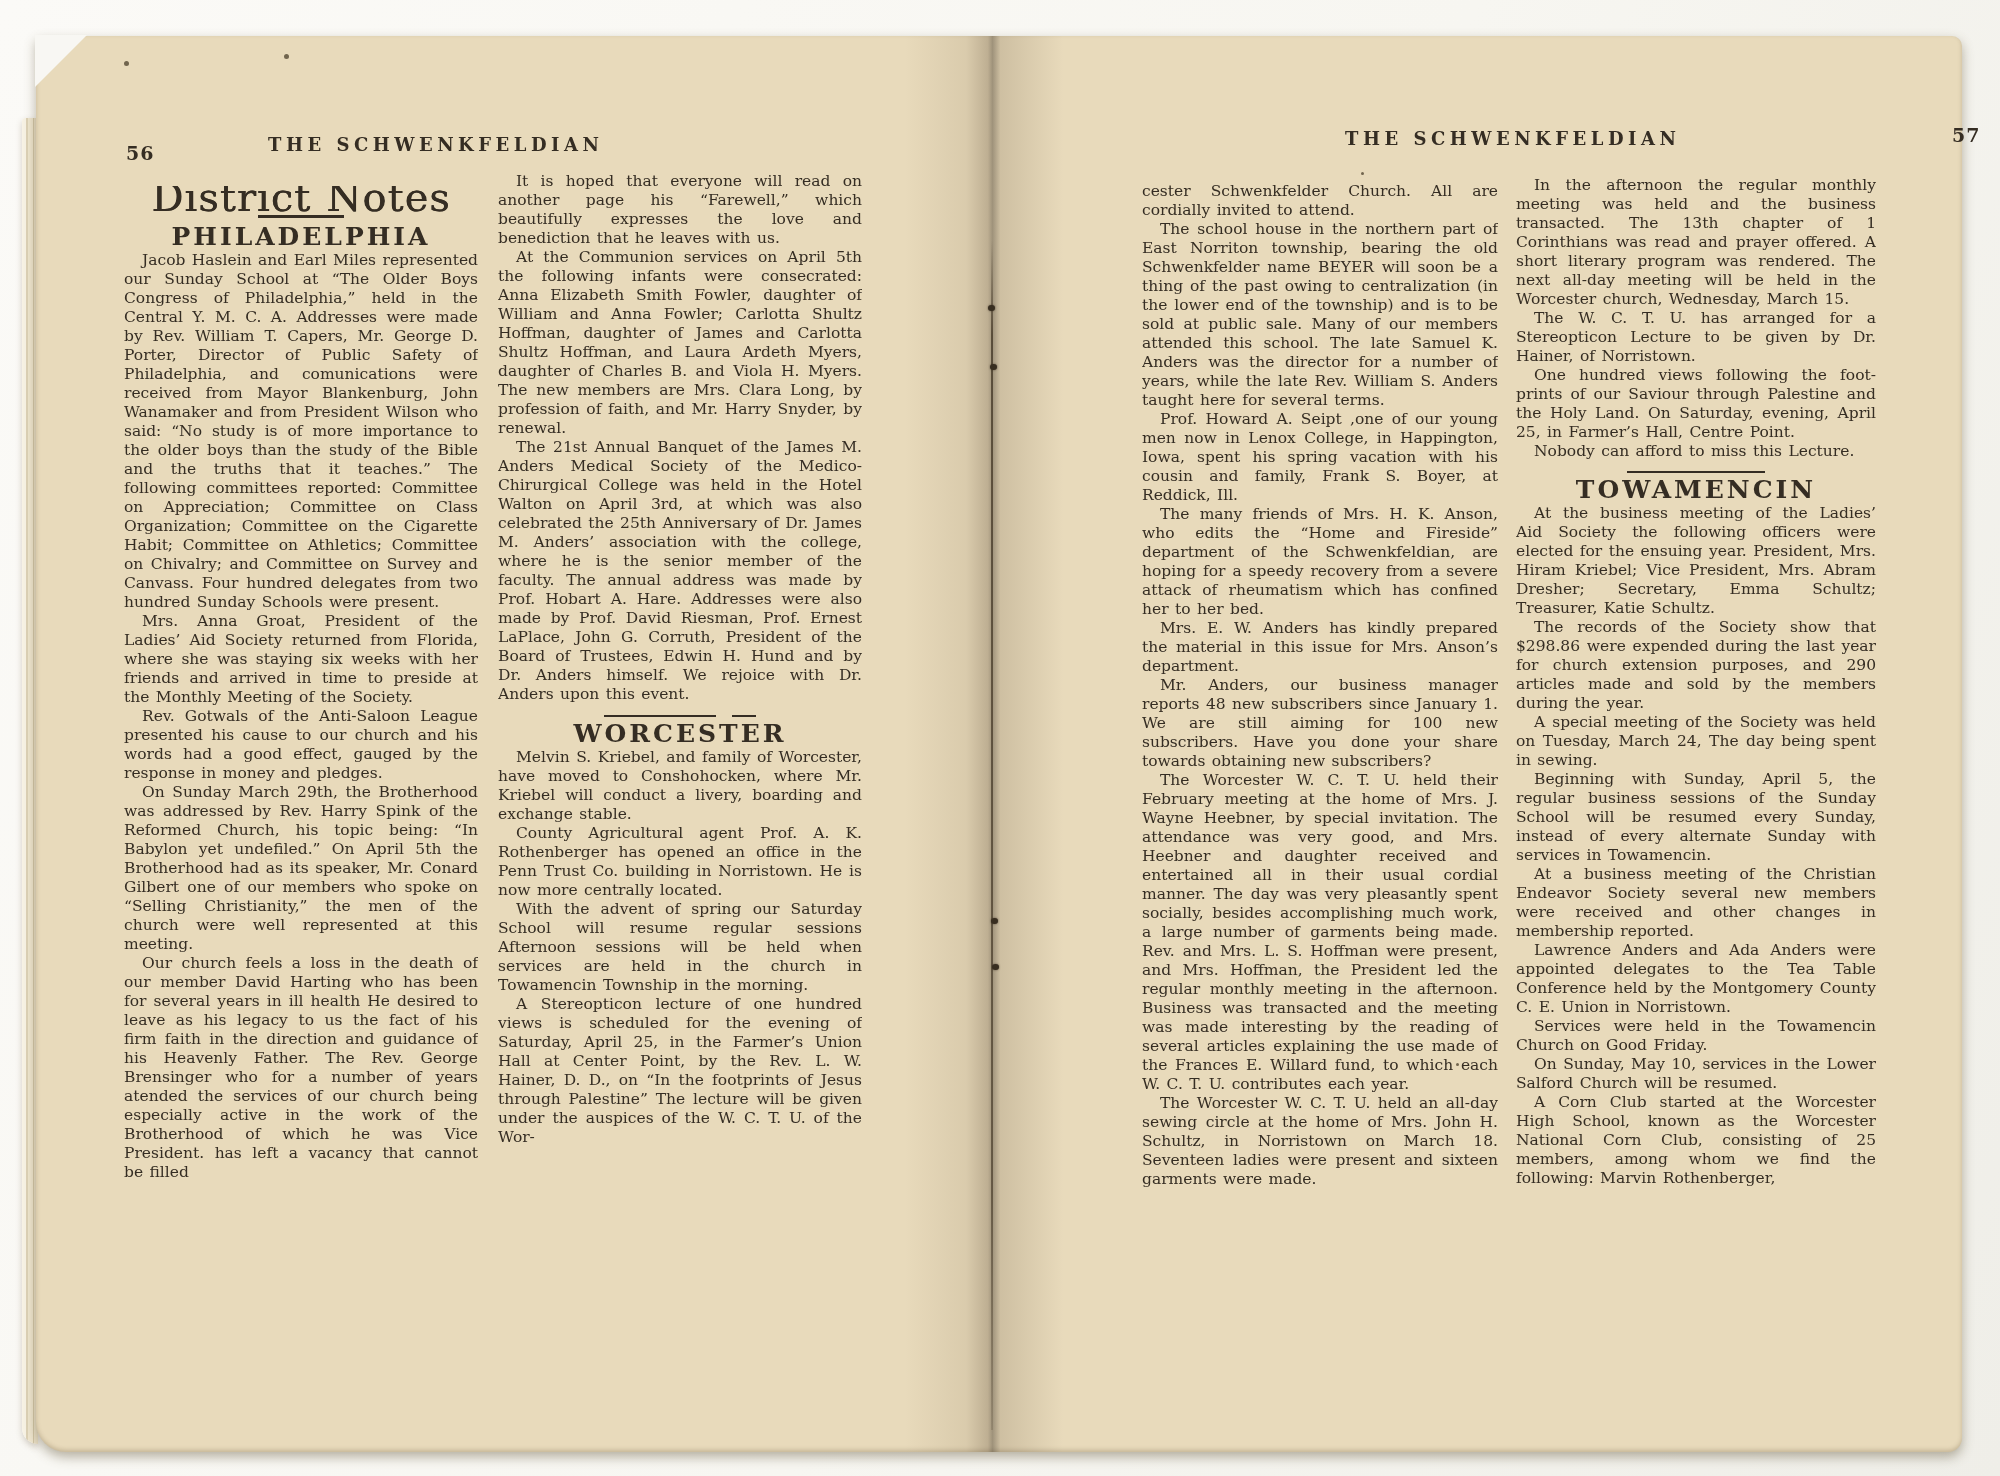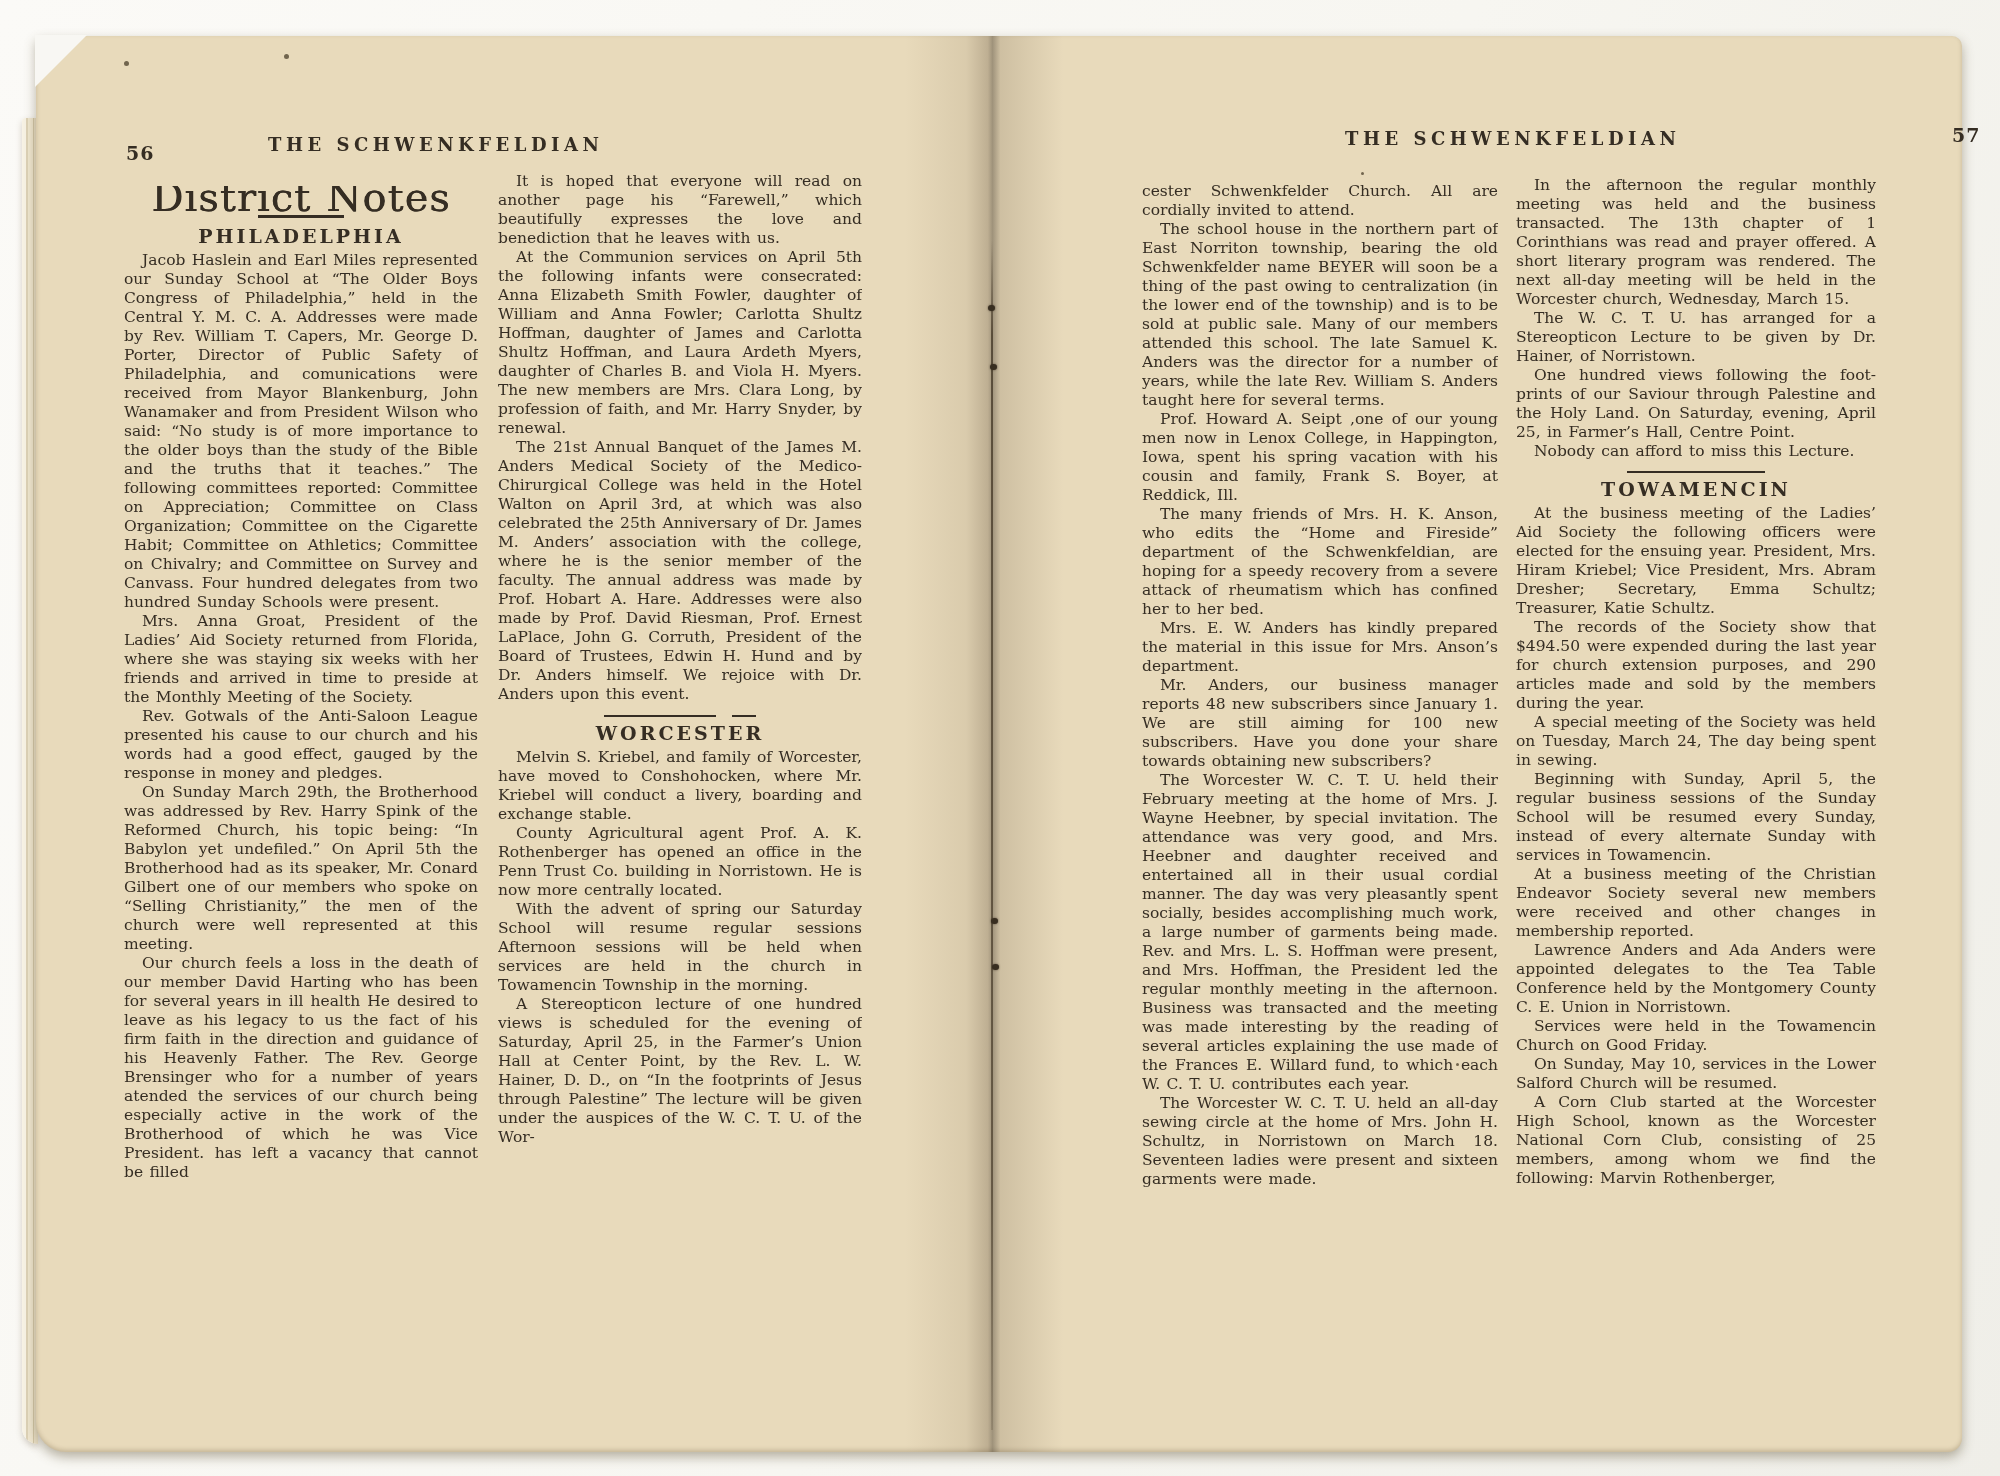--- a/index.html
+++ b/index.html
@@ -47,21 +47,21 @@
   .running-title{position:absolute;font-size:18px;font-weight:bold;letter-spacing:4.5px;white-space:nowrap;}
 
   
   .col{position:absolute;overflow:hidden;font-size:15.5px;line-height:19px;
        text-align:justify;word-spacing:1.5px;}
   .p{margin:0;text-indent:18px;}
   .p.noindent{text-indent:0;}
   .masthead{font-size:40px;font-weight:normal;letter-spacing:1px;text-align:center;margin:2px 0 0;
             font-family:"DejaVu Serif",serif;text-shadow:.4px 0 0 currentColor;}
   .masthead-rule{width:86px;height:3px;background:var(--ink);margin:8px auto 9px;}
-  .section-title{font-size:19px;font-weight:bold;letter-spacing:3px;text-align:center;margin:0 0 5px;text-indent:0;}
+  .section-title{font-size:25px;font-weight:bold;letter-spacing:3px;text-align:center;margin:0 0 5px;text-indent:0;}
   .rule-combo{display:flex;justify-content:center;align-items:center;gap:16px;margin:11px 0 7px;}
   .rule-combo .rl{width:112px;height:2px;background:var(--ink);}
   .rule-combo .rd{width:24px;height:2px;background:var(--ink);}
   .rule-single{width:138px;height:2px;background:var(--ink);margin:10px auto 7px;}
 </style>
 </head>
 <body>
 
 <div class="scan">
 
@@ -127,21 +127,21 @@
   </div>
 
   <div class="col" style="left:1516px;top:176px;width:360px;height:1198px;">
     <p class="p">In the afternoon the regular monthly meeting was held and the business transacted.  The 13th chapter of 1 Corinthians was read and prayer offered.  A short literary program was rendered.  The next all-day meeting will be held in the Worcester church, Wednesday, March 15.</p>
     <p class="p">The W. C. T. U. has arranged for a Stereopticon Lecture to be given by Dr. Hainer, of Norristown.</p>
     <p class="p">One hundred views following the foot-prints of our Saviour through Palestine and the Holy Land.  On Saturday, evening, April 25, in Farmer’s Hall, Centre Point.</p>
     <p class="p">Nobody can afford to miss this Lecture.</p>
     <div class="rule-single"></div>
     <h2 class="section-title">TOWAMENCIN</h2>
     <p class="p">At the business meeting of the Ladies’ Aid Society the following officers were elected for the ensuing year. President, Mrs. Hiram Kriebel; Vice President, Mrs. Abram Dresher; Secretary, Emma Schultz; Treasurer, Katie Schultz.</p>
-    <p class="p">The records of the Society show that $494.50 were expended during the last year for church extension purposes, and 290 articles made and sold by the members during the year.</p>
+    <p class="p">The records of the Society show that $298.86 were expended during the last year for church extension purposes, and 290 articles made and sold by the members during the year.</p>
     <p class="p">A special meeting of the Society was held on Tuesday, March 24,  The day being spent in sewing.</p>
     <p class="p">Beginning with Sunday, April 5, the regular business sessions of the Sunday School will be resumed every Sunday, instead of every alternate Sunday with services in Towamencin.</p>
     <p class="p">At a business meeting of the Christian Endeavor Society several new members were received and other changes in membership reported.</p>
     <p class="p">Lawrence Anders and Ada Anders were appointed delegates to the Tea Table Conference held by the Montgomery County C. E. Union in Norristown.</p>
     <p class="p">Services were held in the Towamencin Church on Good Friday.</p>
     <p class="p">On Sunday, May 10, services in the Lower Salford Church will be resumed.</p>
     <p class="p">A Corn Club started at the Worcester High School, known as the Worcester National Corn Club, consisting of 25 members, among whom we find the following: Marvin Rothenberger,</p>
   </div>
 
 </div>

